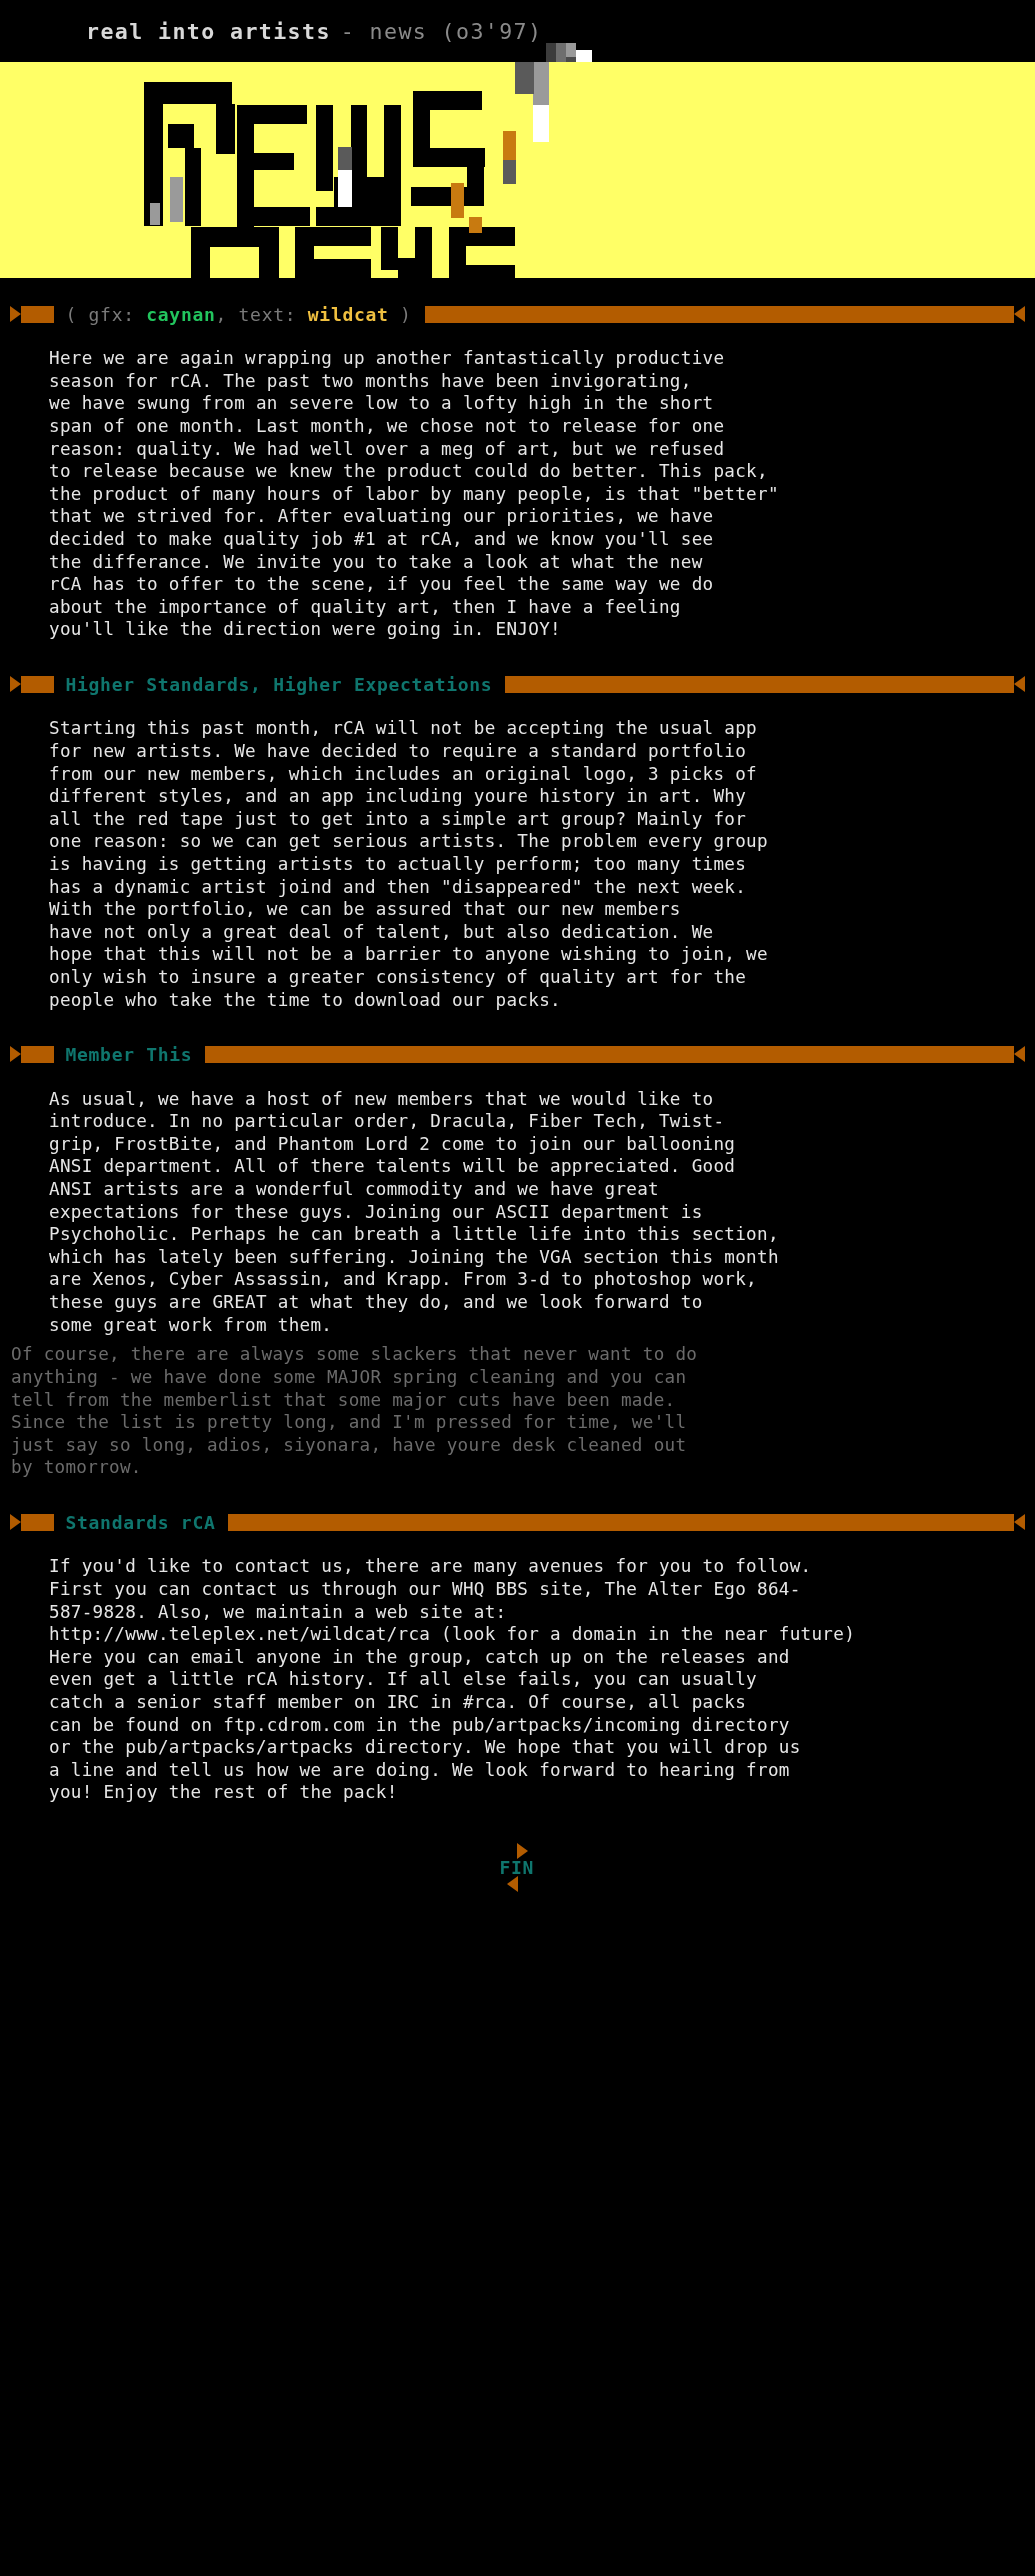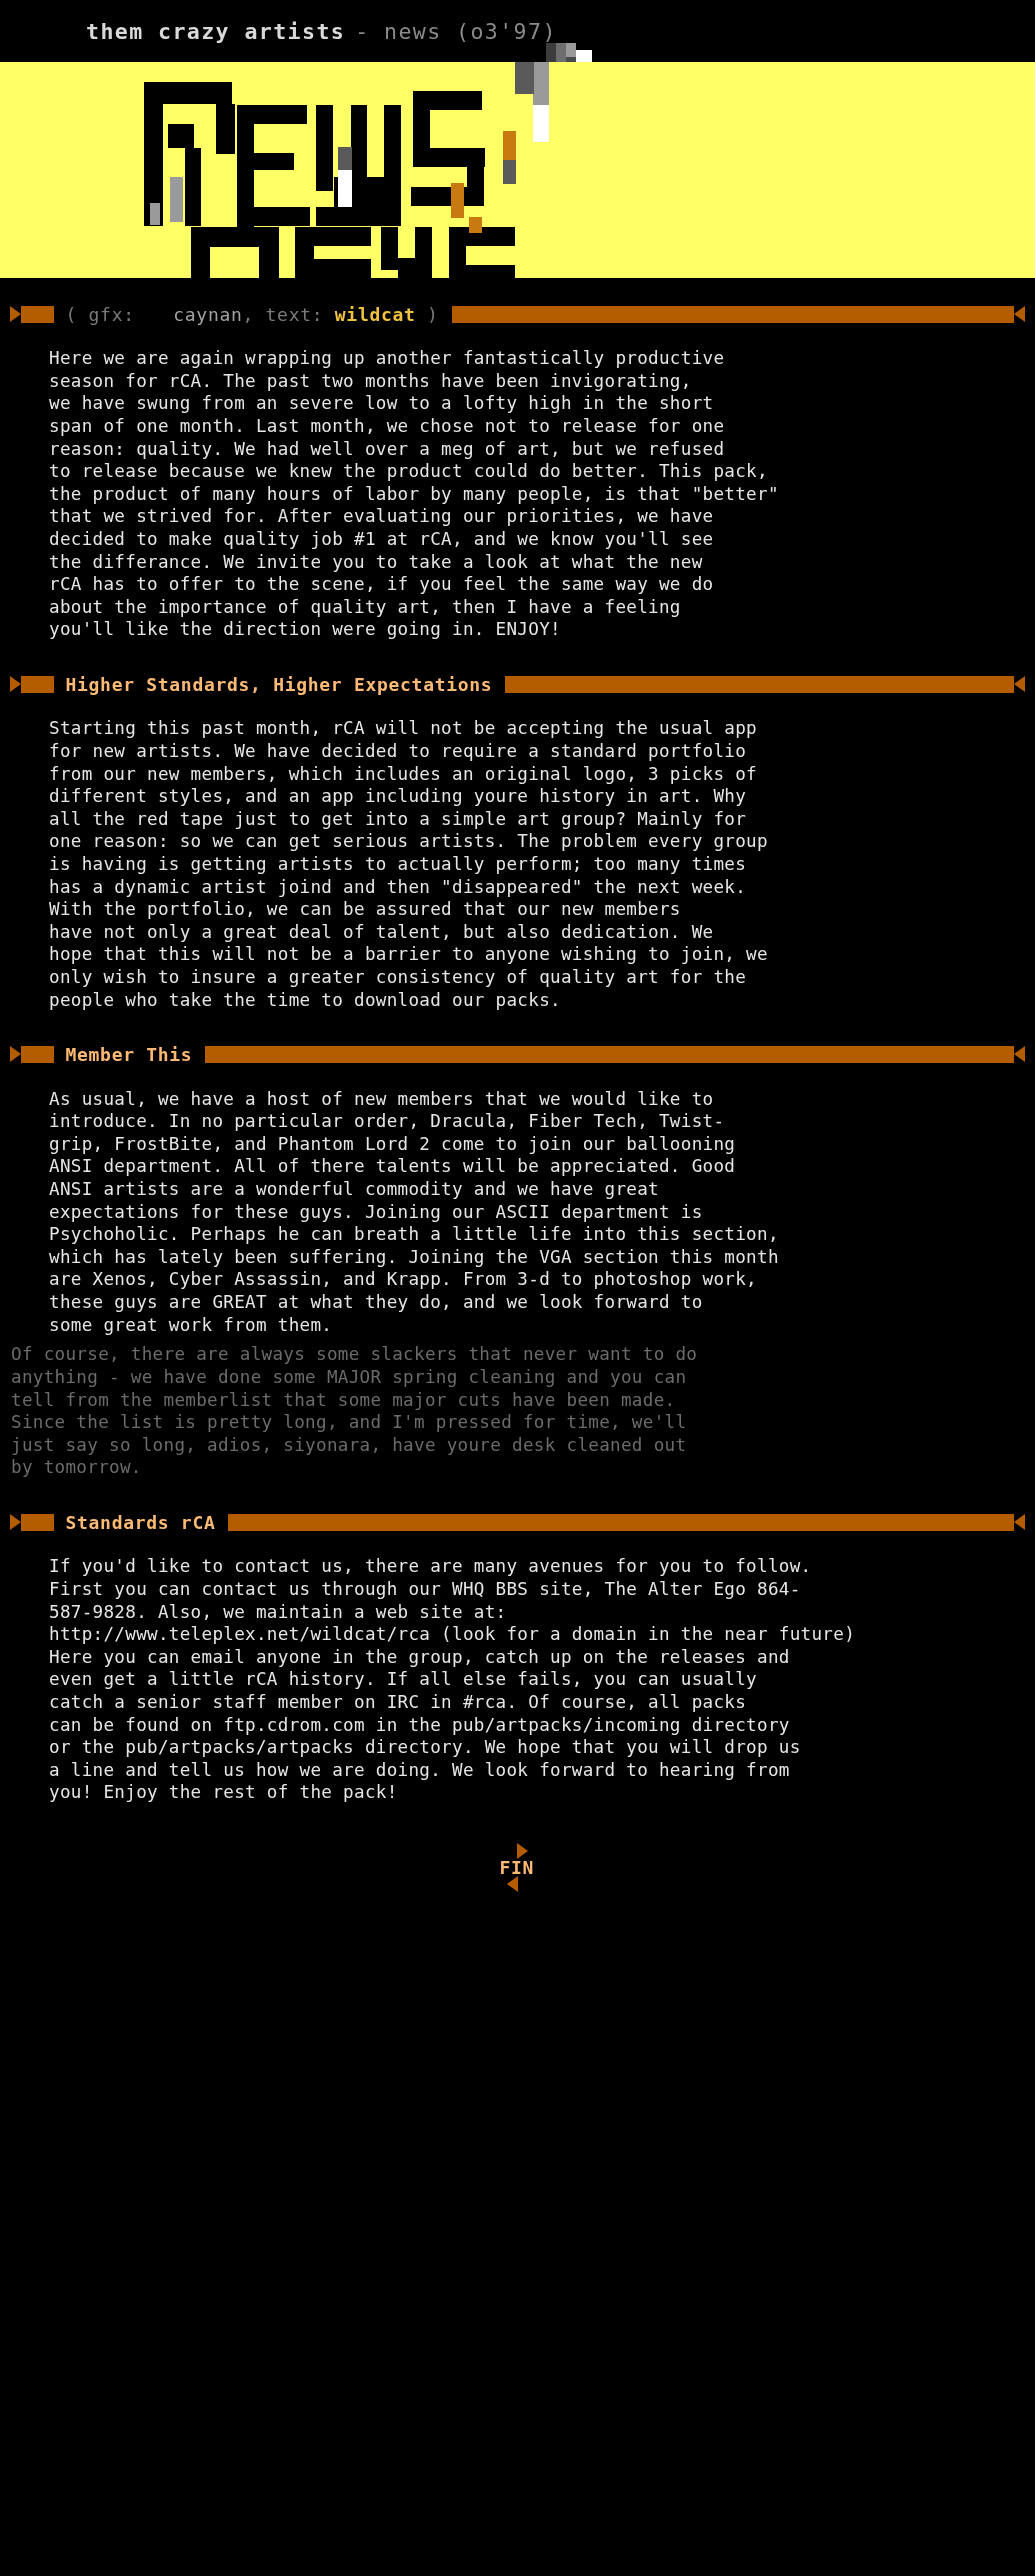--- a/index.html
+++ b/index.html
@@ -114,26 +114,26 @@
     border-bottom: 8.6px solid transparent;
     border-right: 11.5px solid #b35c00;
     margin-right: 10px;
   }
   .secbar .label {
     background: #000000;
     padding: 0 13px 0 11.5px;
     font-size: 18px;
     letter-spacing: 0.7px;
     white-space: nowrap;
-    color: #fdba74;
+    color: #0f766e;
     font-weight: bold;
     line-height: 17px;
   }
   .secbar .label.credit { color: #b0b0b0; font-weight: normal; }
-  .secbar .label .cn { color: #a3a3a3; font-weight: normal; margin-left: 27px; }
+  .secbar .label .cn { color: #22c55e; font-weight: bold; }
   .secbar .label .wc { color: #f0c040; font-weight: bold; }
   .secbar .label .dim { color: #7a7a7a; }
 
   
   .body-text {
     padding: 18.7px 0 7.2px 49px;
     font-size: 17.6px;
     line-height: 22.6px;
     letter-spacing: 0.3px;
     color: #e6e6e6;
@@ -147,21 +147,21 @@
 
   
   .finbar { margin-top: 32px; flex-direction: column; }
 </style>
 </head>
 <body>
 
 <div class="page">
 
   <div class="topbar">
-    <span class="t1">them crazy artists</span>
+    <span class="t1">real into artists</span>
     <span class="t2">- news (o3'97)</span>
   </div>
 
   <div class="glyphstrip">
     <div style="left:0px;  top:0px;  width:10px; height:53px; background:#3c3c3c;"></div>
     <div style="left:10px; top:0px;  width:10px; height:21.6px; background:#6e6e6e;"></div>
     <div style="left:10px; top:21.6px; width:10px; height:32px; background:#2a2a2a;"></div>
     <div style="left:20px; top:0px;  width:10px; height:14.4px; background:#9a9a9a;"></div>
     <div style="left:20px; top:14.4px; width:10px; height:39px; background:#4a4a4a;"></div>
     <div style="left:30px; top:7.2px; width:16px; height:24.4px; background:#ffffff;"></div>

